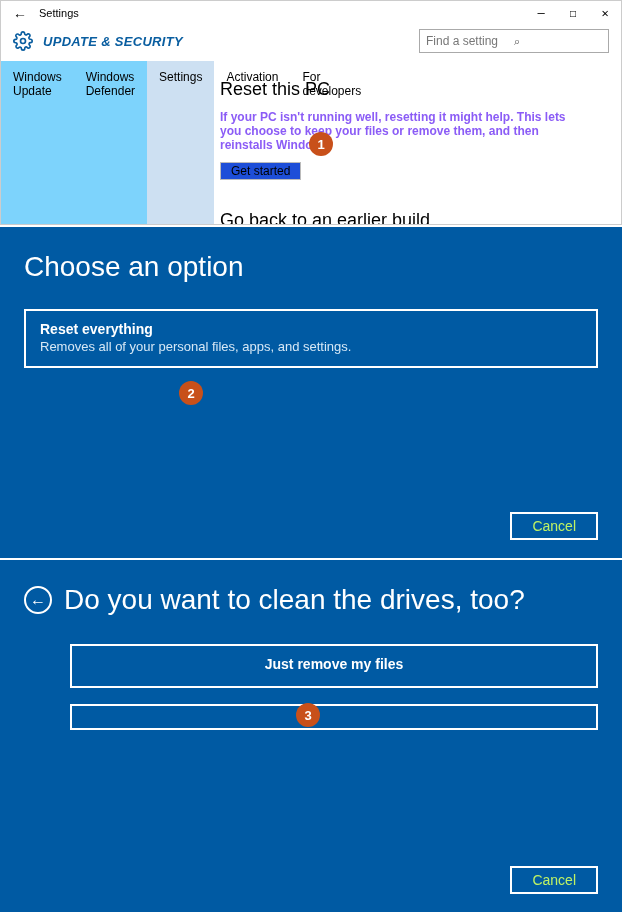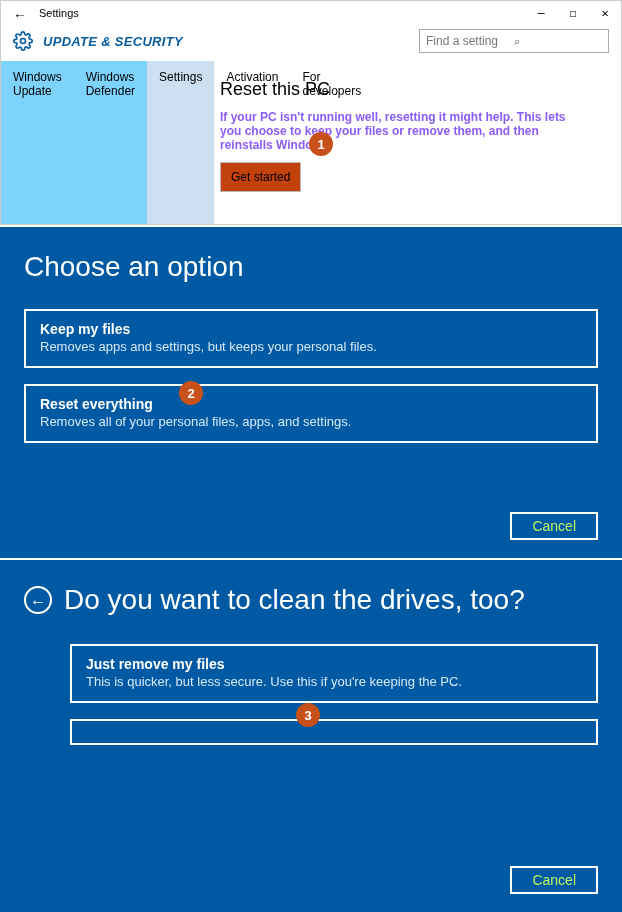--- a/index.html
+++ b/index.html
@@ -87,23 +87,23 @@
       margin-bottom: 10px;
     }
     .main-pane p {
       font-size: 12px;
       color: #8b5cf6;
       margin-bottom: 10px;
       max-width: 350px;
       font-weight: bold;
     }
     .gs-btn {
-      background: #c2410c;
+      background: #1d4ed8;
       border: 1px solid #bbb;
-      padding: 7px 10px;
+      padding: 1px 10px;
       font-size: 12px;
       display: inline-block;
     }
     .main-pane h2.second { margin-top: 30px; }
     .badge {
       position: absolute;
       width: 24px; height: 24px;
       background: #c8501a;
       border-radius: 50%;
       color: #fff;
@@ -146,21 +146,21 @@
       justify-content: center;
       margin-right: 12px;
       font-size: 16px;
     }
     .option-box {
       border: 2px solid #fff;
       padding: 10px 14px 12px 14px;
       margin-bottom: 16px;
       position: relative;
     }
-    .panel2 .option-box { margin-left: 46px; }
+    .panel2 .option-box { margin-left: 46px; text-align: center; }
     .option-title {
       font-weight: 600;
       font-size: 14px;
       margin-bottom: 2px;
     }
     .option-desc {
       font-size: 13px;
       color: #d6e8f6;
     }
     .cancel-btn {
@@ -216,39 +216,34 @@
       
     </div>
   </div>
 </div>
 
 <div class="badge" style="left:309px; top:132px;">1</div>
 
 <div class="blue-panel panel1">
   <h1>Choose an option</h1>
   <div class="option-box">
-    <div class="option-title">Keep my files</div>
-    <div class="option-desc">Removes apps and settings, but keeps your personal files.</div>
-  </div>
-  <div class="option-box">
     <div class="option-title">Reset everything</div>
     <div class="option-desc">Removes all of your personal files, apps, and settings.</div>
   </div>
   <div class="cancel-btn">Cancel</div>
 </div>
 
 <div class="badge" style="left:179px; top:381px;">2</div>
 
 <div class="blue-panel panel2">
   <div class="panel2-head">
     <span class="back-circle">←</span>
     <h1 style="margin-bottom:0">Do you want to clean the drives, too?</h1>
   </div>
   <div class="option-box">
     <div class="option-title">Just remove my files</div>
-    <div class="option-desc">This is quicker, but less secure. Use this if you're keeping the PC.</div>
   </div>
   <div class="option-box">
   </div>
   <div class="cancel-btn">Cancel</div>
 </div>
 
 <div class="badge" style="left:296px; top:703px;">3</div>
 
 </body></html>

